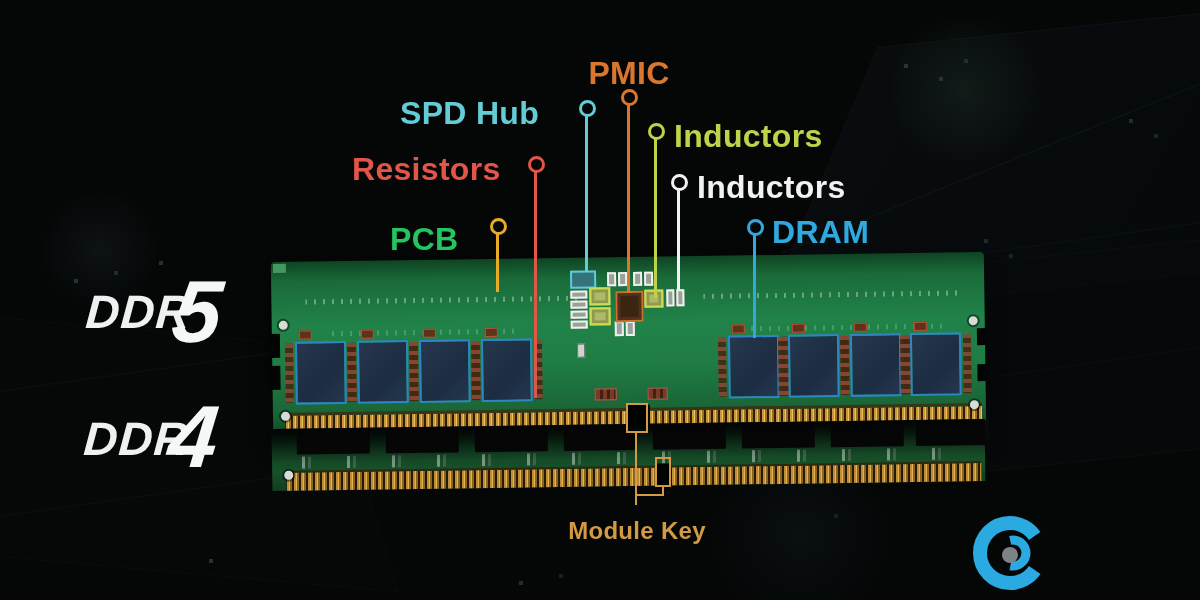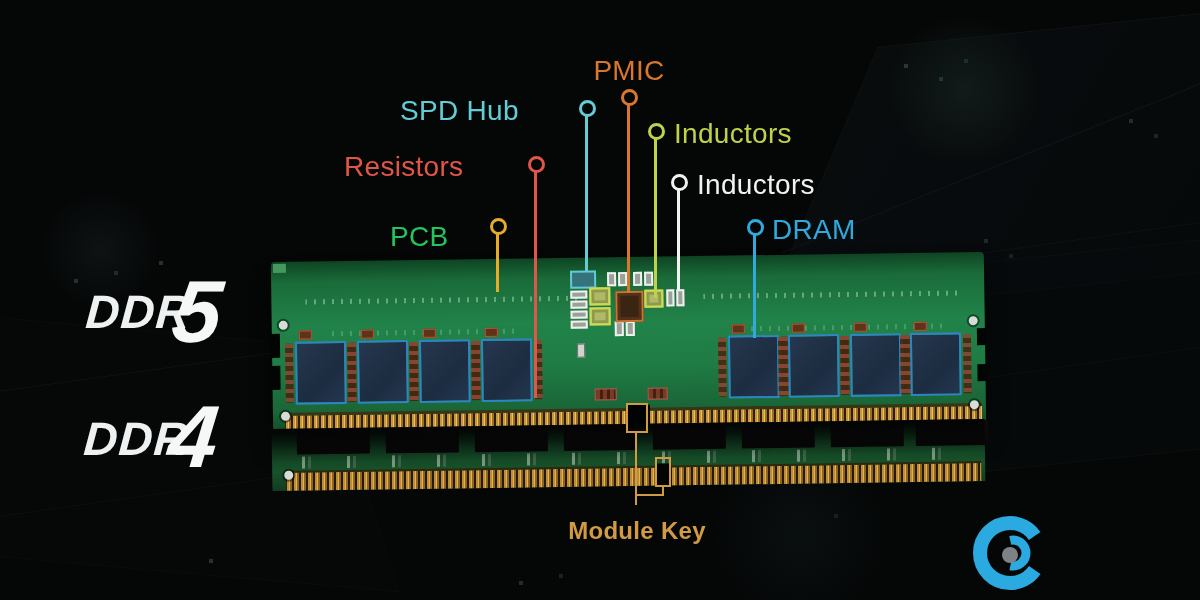--- a/index.html
+++ b/index.html
@@ -100,21 +100,21 @@
   .d4row { left:20px; top:28px; width:680px; height:12px;
     background:repeating-linear-gradient(90deg, transparent 0 10px, rgba(200,210,200,.55) 10px 13px, transparent 13px 16px, rgba(120,130,120,.4) 16px 19px, transparent 19px 45px); }
   .d4pins { left:14px; top:42px; width:695px; height:20px; border-top:2px solid #2c2810;
     background:repeating-linear-gradient(90deg,#241806 0 1px,#bd8c33 1px 3px,#e3b258 3px 4px,#8d651b 4px 6px,#241806 6px 7px); }
   .key-notch-4 { left:384px; top:40px; width:15px; height:24px; background:#020303; z-index:3; }
   .d4hole { left:12px; top:42px; width:9px; height:9px; border-radius:50%; background:#d8dcd8; box-shadow:0 0 0 2px rgba(0,0,0,.45); z-index:4; }
 
   
   .co-line { position:absolute; width:3px; z-index:6; }
   .co-ring { position:absolute; width:17px; height:17px; border:3.5px solid; border-radius:50%; background:transparent; z-index:6; }
-  .co-text { position:absolute; font-size:28px; font-weight:400; letter-spacing:.3px; line-height:1.1; z-index:6; }
+  .co-text { position:absolute; font-size:32px; font-weight:700; letter-spacing:.3px; line-height:1.1; z-index:6; }
   .ta-r { text-align:left; } .ta-c { text-align:center; }
 
   
   .mk-box { position:absolute; border:2px solid; z-index:6; }
   .mk-line { position:absolute; z-index:6; }
   .mk-text { position:absolute; font-size:24px; font-weight:700; letter-spacing:.3px; z-index:6; }
 
   
   .ddr-prefix { position:absolute; color:#eef1f1; font-style:italic; font-weight:700; font-size:47px; line-height:1; letter-spacing:1px; transform:skewX(-4deg); }
   .ddr-num { position:absolute; color:#f6f8f8; font-style:italic; font-weight:800; font-size:88px; line-height:1; transform:skewX(-6deg); }
@@ -230,21 +230,21 @@
     <div class="co-text ta-r" style="left: 400px; top: 96px; width: 170px; color: rgb(100, 204, 213);">SPD Hub</div>
     <div class="co-ring" style="left: 579px; top: 100px; border-color: rgb(100, 204, 213);"></div>
     <div class="co-line" style="left: 585px; top: 116px; height: 156px; background: rgb(100, 204, 213);"></div>
   </div>
   <div>
     <div class="co-text" style="left: 674px; top: 119px; color: rgb(191, 210, 74);">Inductors</div>
     <div class="co-ring" style="left: 648px; top: 123px; border-color: rgb(191, 210, 74);"></div>
     <div class="co-line" style="left: 654px; top: 139px; height: 159px; background: rgb(191, 210, 74);"></div>
   </div>
   <div>
-    <div class="co-text ta-r" style="left: 344px; top: 152px; width: 170px; color: rgb(226, 85, 73);">Resistors</div>
+    <div class="co-text ta-r" style="left: 352px; top: 152px; width: 170px; color: rgb(226, 85, 73);">Resistors</div>
     <div class="co-ring" style="left: 528px; top: 156px; border-color: rgb(226, 85, 73);"></div>
     <div class="co-line" style="left: 534px; top: 172px; height: 226px; background: rgb(226, 85, 73);"></div>
   </div>
   <div>
     <div class="co-text" style="left: 697px; top: 170px; color: rgb(242, 242, 242);">Inductors</div>
     <div class="co-ring" style="left: 671px; top: 174px; border-color: rgb(242, 242, 242);"></div>
     <div class="co-line" style="left: 677px; top: 190px; height: 100px; background: rgb(242, 242, 242);"></div>
   </div>
   <div>
     <div class="co-text ta-r" style="left: 390px; top: 222px; width: 90px; color: #22c55e;">PCB</div>

